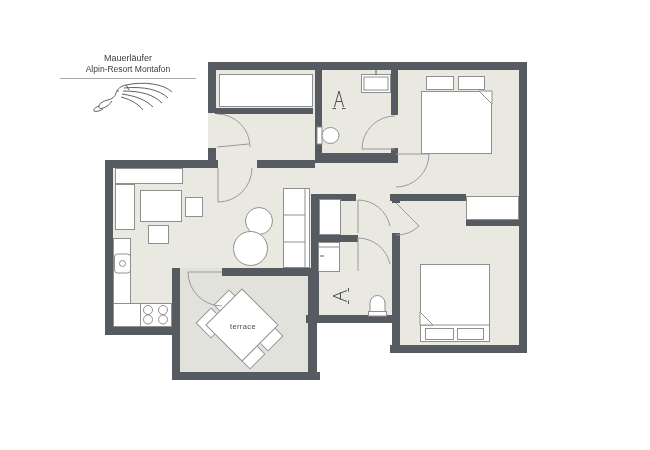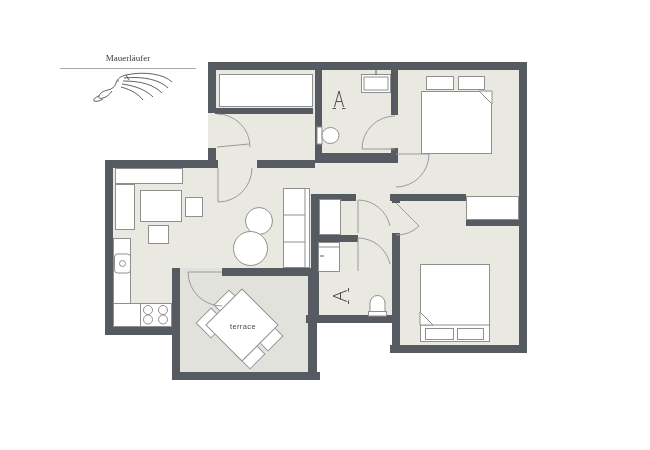--- a/index.html
+++ b/index.html
@@ -10,33 +10,34 @@
   .canvas{position:relative;width:650px;height:450px;background:var(--outside);
     font-family:"Liberation Sans", sans-serif;overflow:hidden;}
   .floor{position:absolute;background:var(--floor);}
   .terrf{position:absolute;background:var(--terr);}
   .wall{position:absolute;background:var(--wall);}
   .furn{position:absolute;background:#fff;border:1px solid var(--fborder);box-sizing:border-box;}
   .round{border-radius:50%;}
   .rot45{transform:rotate(45deg);}
   svg.overlay{position:absolute;left:0;top:0;pointer-events:none;}
   .brand{position:absolute;left:58px;top:53px;width:140px;text-align:center;color:var(--text);}
-  .brand .l1{font-size:9px;line-height:11px;font-family:Liberation Serif, serif;}
+  .brand .l1{font-size:9px;line-height:11px;}
   .brand .l2{font-size:8.5px;line-height:10px;}
   .brand .rule{border-top:1px solid #a8a8a8;margin:4px 2px 2px 2px;}
   .terr-label{position:absolute;left:214px;top:322px;width:58px;text-align:center;
     font-size:7.5px;color:#4a4a4a;letter-spacing:0.4px;z-index:6;}
 </style>
 </head>
 <body>
 
 <div class="canvas">
 
   <div class="brand">
     <div class="l1">Mauerläufer</div>
+    <div class="l2">Alpin-Resort Montafon</div>
     <div class="rule"></div>
     <svg width="136" height="32" viewBox="0 0 136 32">
       <g fill="none" stroke="#353a42" stroke-width="0.8">
         <path d="M66,4 C84,0 104,3 112,11"></path>
         <path d="M64,7 C84,5 100,9 108,17"></path>
         <path d="M63,10 C82,10 94,14 102,22"></path>
         <path d="M62,13 C76,15 86,19 93,26"></path>
         <path d="M61,16 C72,19 78,23 83,29"></path>
         <path d="M66,4 C61,5 57,8 56,12 C55,16 52,18 48,19 C43,20 40,22 39,25 C38,27 40,28 43,27 C47,26 50,23 52,20"></path>
         <path d="M66,4 L69,9"></path>

